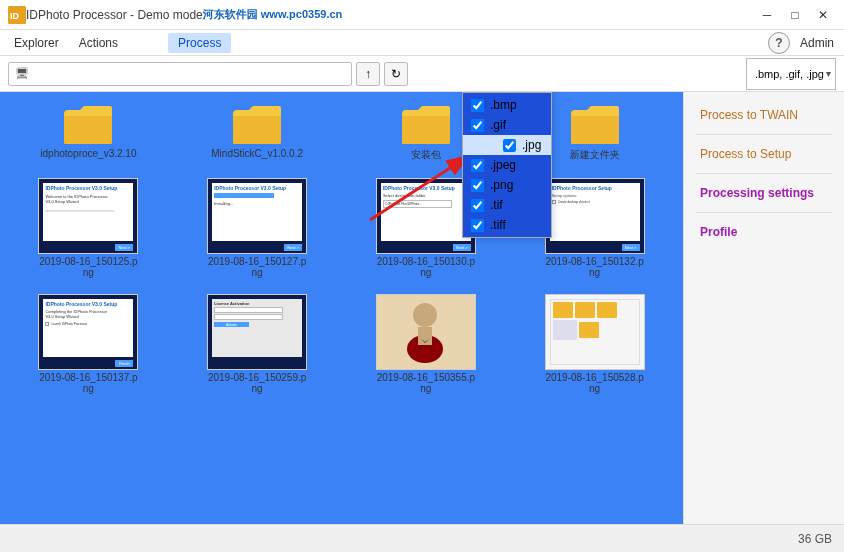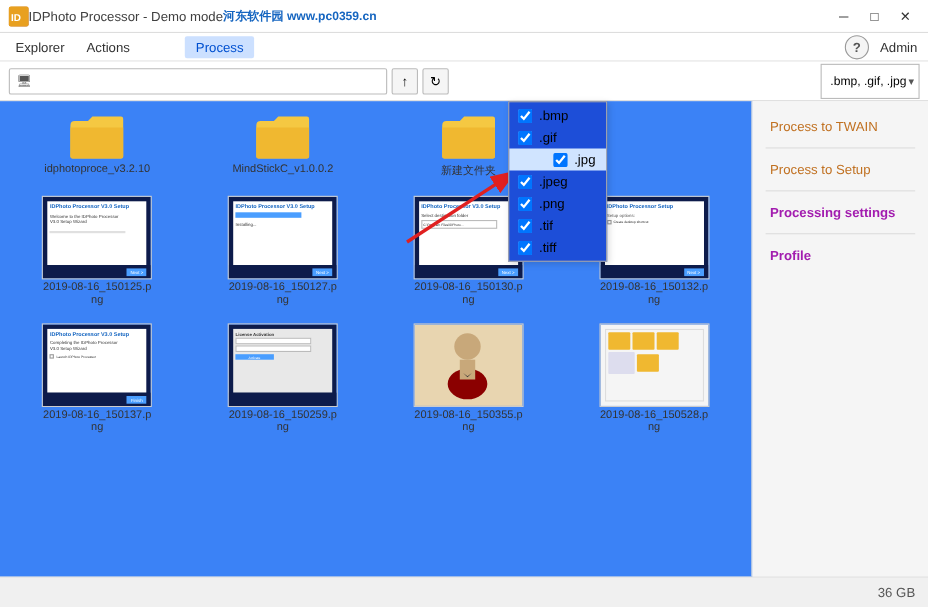--- a/index.html
+++ b/index.html
@@ -396,20 +396,29 @@
       <div class="file-item">
         <div class="folder-icon">
           <svg viewBox="0 0 52 42">
             <path d="M2 10 Q2 6 6 6 L18 6 L22 2 L48 2 Q50 2 50 4 L50 38 Q50 40 48 40 L4 40 Q2 40 2 38 Z" fill="#f5c842"></path>
             <path d="M2 12 L50 12 L50 38 Q50 40 48 40 L4 40 Q2 40 2 38 Z" fill="#f0b830"></path>
           </svg>
         </div>
         <span class="file-label">MindStickC_v1.0.0.2</span>
       </div>
 
+      <div class="file-item">
+        <div class="folder-icon">
+          <svg viewBox="0 0 52 42">
+            <path d="M2 10 Q2 6 6 6 L18 6 L22 2 L48 2 Q50 2 50 4 L50 38 Q50 40 48 40 L4 40 Q2 40 2 38 Z" fill="#f5c842"></path>
+            <path d="M2 12 L50 12 L50 38 Q50 40 48 40 L4 40 Q2 40 2 38 Z" fill="#f0b830"></path>
+          </svg>
+        </div>
+        <span class="file-label">安装包</span>
+      </div>
 
       <div class="file-item">
         <div class="folder-icon">
           <svg viewBox="0 0 52 42">
             <path d="M2 10 Q2 6 6 6 L18 6 L22 2 L48 2 Q50 2 50 4 L50 38 Q50 40 48 40 L4 40 Q2 40 2 38 Z" fill="#f5c842"></path>
             <path d="M2 12 L50 12 L50 38 Q50 40 48 40 L4 40 Q2 40 2 38 Z" fill="#f0b830"></path>
           </svg>
         </div>
         <span class="file-label">新建文件夹</span>
       </div>

